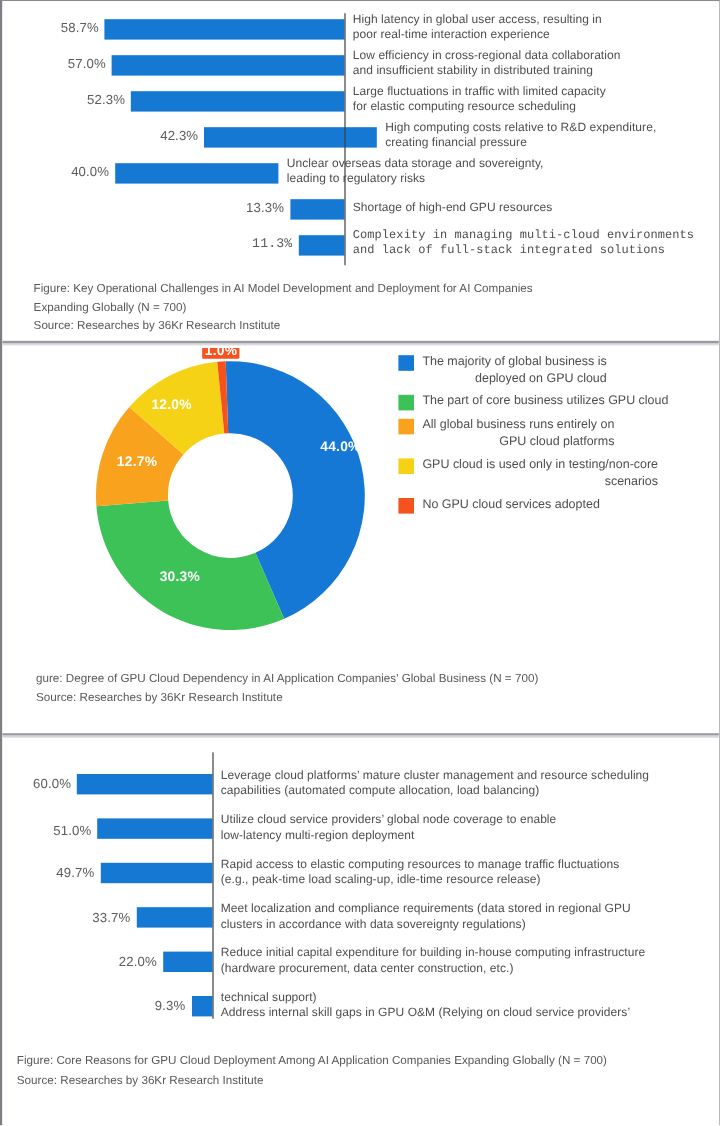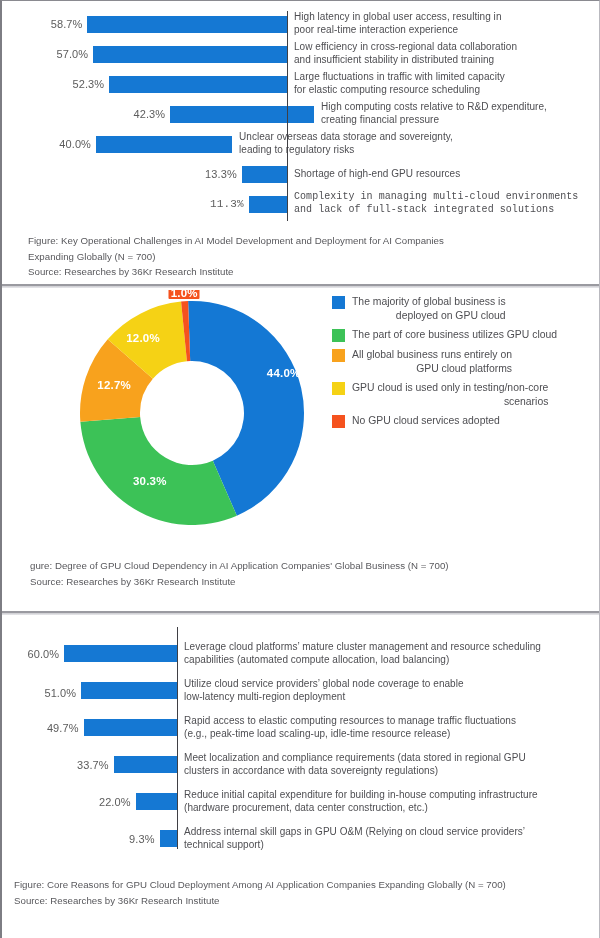--- a/index.html
+++ b/index.html
@@ -256,22 +256,22 @@
             <span>Reduce initial capital expenditure for building in-house computing infrastructure</span>
             <span>(hardware procurement, data center construction, etc.)</span>
           </div>
         </div>
         <div class="bar-row" style="height: 37px;">
           <div class="bar-left" style="width: 175px;">
             <div class="bar-pct">9.3%</div>
             <div class="bar-fill" style="width: 17.484px; background: rgb(21, 120, 211);"></div>
           </div>
           <div class="bar-text">
+            <span>technical support)</span>
             <span>Address internal skill gaps in GPU O&amp;M (Relying on cloud service providers’</span>
-            <span>technical support)</span>
           </div>
         </div>
         <div class="axis" style="left: 175px; top: 10px; height: 222px;"></div>
       </div>
     <div class="caption" id="p3cap" style="position:absolute;left:12px;top:260px;">
       <div>Figure: Core Reasons for GPU Cloud Deployment Among AI Application Companies Expanding Globally (N = 700)</div>
       <div>Source: Researches by 36Kr Research Institute</div>
     </div>
   </div>
 

